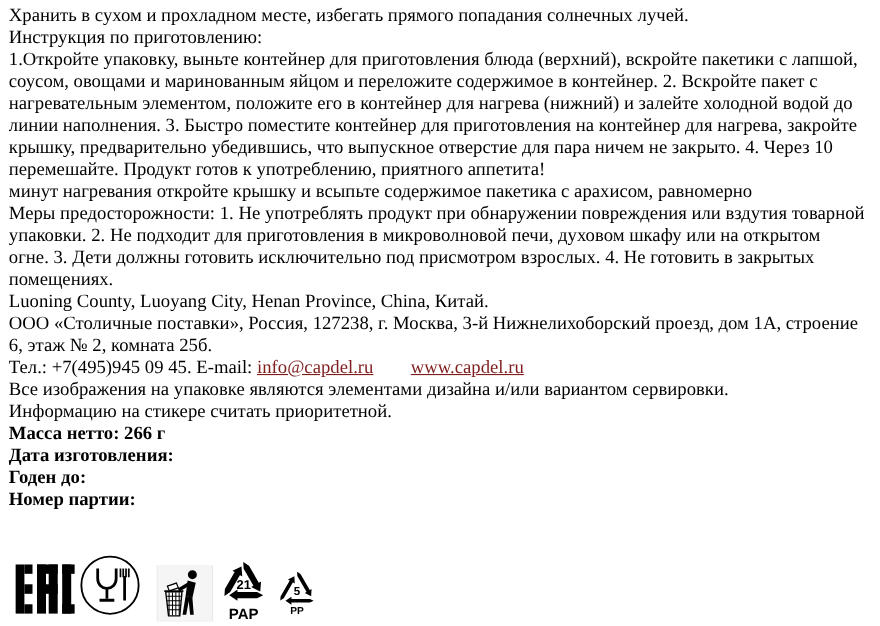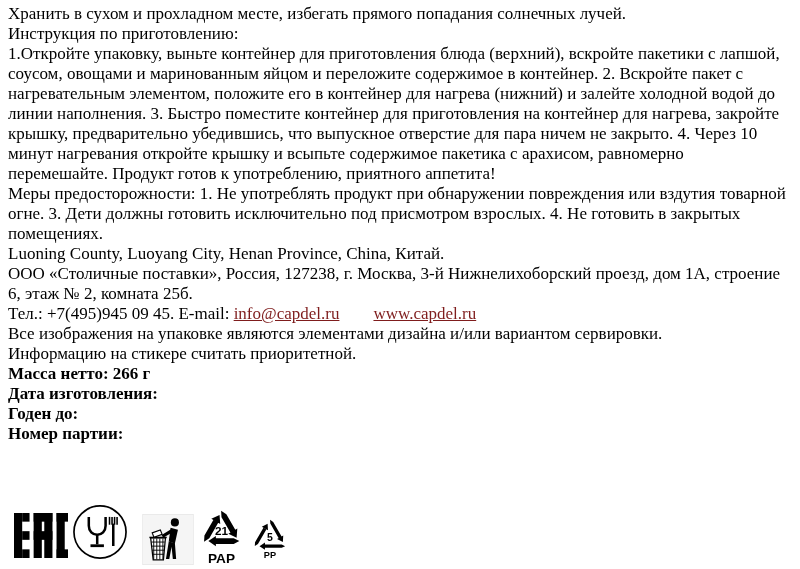--- a/index.html
+++ b/index.html
@@ -25,23 +25,24 @@
 <body>
 
 <div class="text-block">
     <div class="line"><span>Хранить в сухом и прохладном месте, избегать прямого попадания солнечных лучей.</span></div>
     <div class="line"><span>Инструкция по приготовлению:</span></div>
     <div class="line"><span>1.Откройте упаковку, выньте контейнер для приготовления блюда (верхний), вскройте пакетики с лапшой,</span></div>
     <div class="line"><span>соусом, овощами и маринованным яйцом и переложите содержимое в контейнер. 2. Вскройте пакет с</span></div>
     <div class="line"><span>нагревательным элементом, положите его в контейнер для нагрева (нижний) и залейте холодной водой до</span></div>
     <div class="line"><span>линии наполнения. 3. Быстро поместите контейнер для приготовления на контейнер для нагрева, закройте</span></div>
     <div class="line"><span>крышку, предварительно убедившись, что выпускное отверстие для пара ничем не закрыто. 4. Через 10</span></div>
+    <div class="line"><span>перемешайте. Продукт готов к употреблению, приятного аппетита!</span></div>
     <div class="line"><span>минут нагревания откройте крышку и всыпьте содержимое пакетика с арахисом, равномерно</span></div>
-    <div class="line"><span>перемешайте. Продукт готов к употреблению, приятного аппетита!</span></div>
     <div class="line"><span>Меры предосторожности: 1. Не употреблять продукт при обнаружении повреждения или вздутия товарной</span></div>
+    <div class="line"><span>упаковки. 2. Не подходит для приготовления в микроволновой печи, духовом шкафу или на открытом</span></div>
     <div class="line"><span>огне. 3. Дети должны готовить исключительно под присмотром взрослых. 4. Не готовить в закрытых</span></div>
     <div class="line"><span>помещениях.</span></div>
     <div class="line"><span>Luoning County, Luoyang City, Henan Province, China, Китай.</span></div>
     <div class="line"><span>ООО «Столичные поставки», Россия, 127238, г. Москва, 3-й Нижнелихоборский проезд, дом 1А, строение</span></div>
     <div class="line"><span>6, этаж № 2, комната 25б.</span></div>
     <div class="line"><span>Тел.: +7(495)945 09 45. E-mail: </span><a class="link" href="#">info@capdel.ru</a><span>        </span><a class="link" href="#">www.capdel.ru</a></div>
     <div class="line"><span>Все изображения на упаковке являются элементами дизайна и/или вариантом сервировки.</span></div>
     <div class="line"><span>Информацию на стикере считать приоритетной.</span></div>
     <div class="line"><span class="seg-bold">Масса нетто: 266 г</span></div>
     <div class="line"><span class="seg-bold">Дата изготовления:</span></div>

